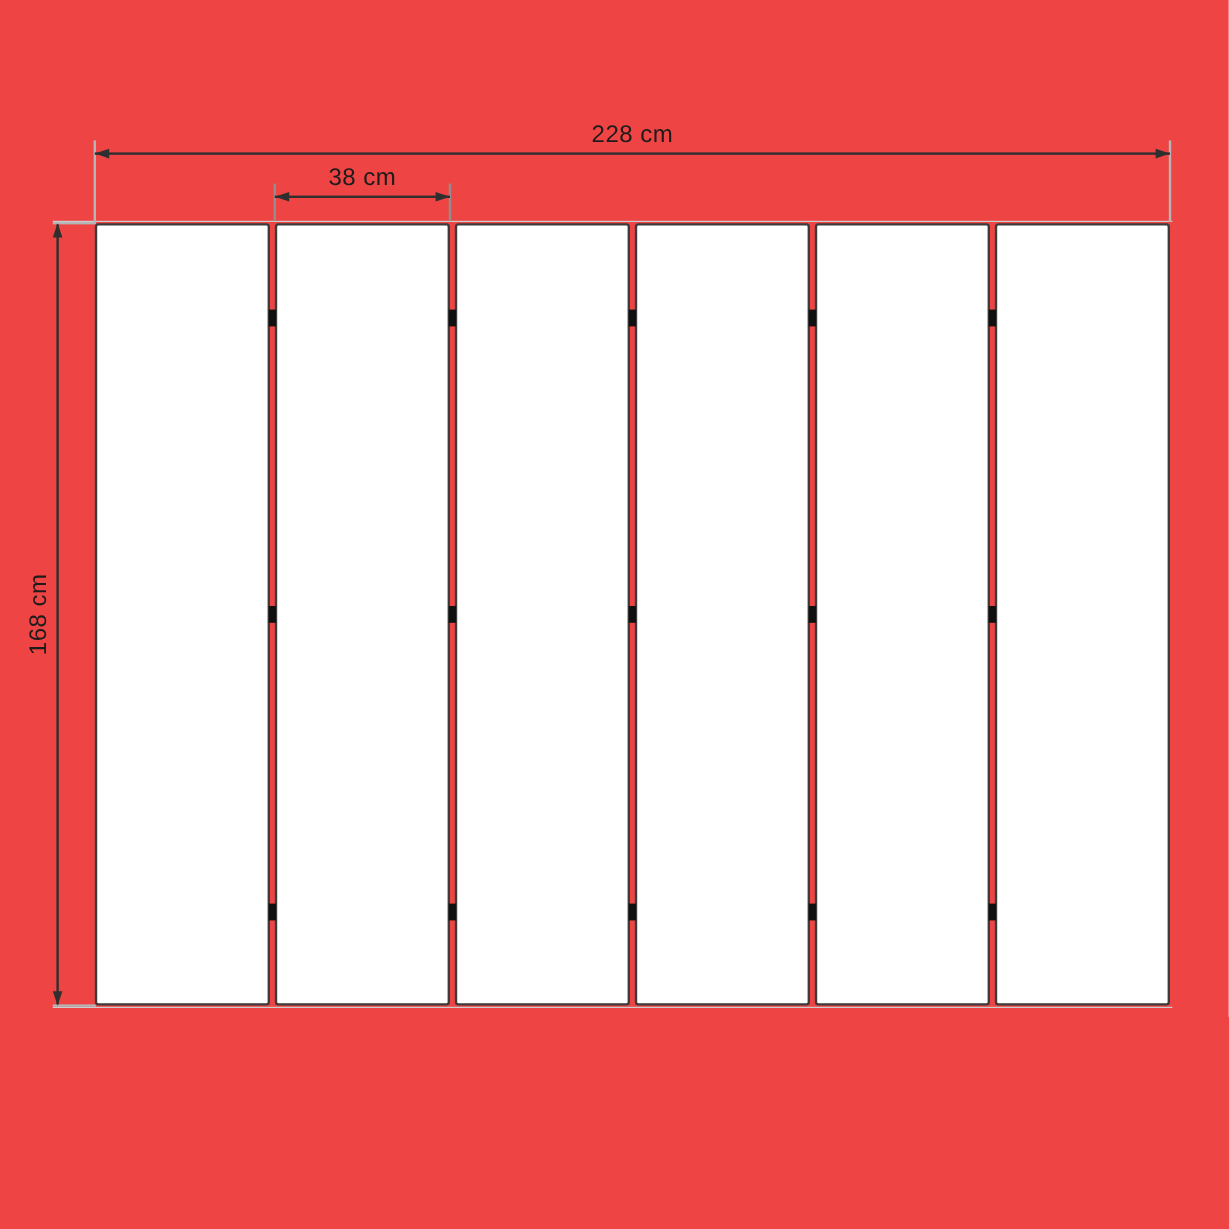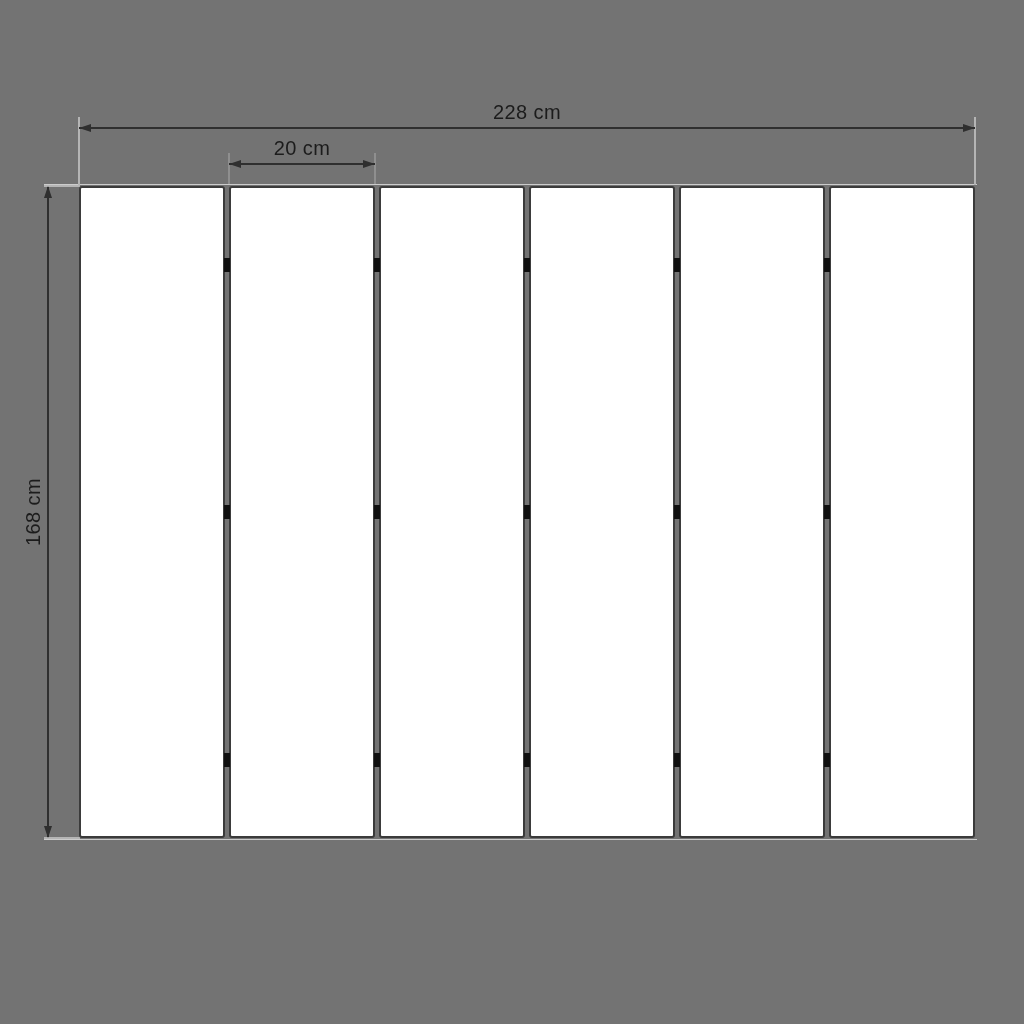--- a/index.html
+++ b/index.html
@@ -5,21 +5,21 @@
   html, body {
     margin: 0;
     padding: 0;
     background: #ffffff;
     font-family: "Liberation Sans", "DejaVu Sans", sans-serif;
   }
   #canvas {
     position: relative;
     width: 1024px;
     height: 1024px;
-    background: #737373;
+    background: #ef4444;
     overflow: hidden;
   }
   
   .guide {
     position: absolute;
     height: 1px;
     background: #cccccc;
     z-index: 1;
   }
   
@@ -137,21 +137,21 @@
   <div class="hinge" style="left:824px; top:753px;"></div>
 
   <div>
     <div class="dimlabel" style="left:79px; top:101px; width:896px;">228 cm</div>
     <div class="dimline-h" style="left:79px; top:127px; width:896px;"></div>
     <div class="arr left" style="left:79px;  top:123.5px;"></div>
     <div class="arr right" style="left:963px; top:123.5px;"></div>
   </div>
 
   <div>
-    <div class="dimlabel" style="left:229px; top:137px; width:146px;">20 cm</div>
+    <div class="dimlabel" style="left:229px; top:137px; width:146px;">38 cm</div>
     <div class="dimline-h" style="left:229px; top:163px; width:146px;"></div>
     <div class="arr left" style="left:229px; top:159.5px;"></div>
     <div class="arr right" style="left:363px; top:159.5px;"></div>
   </div>
 
   <div>
     <div class="dimlabel vertical" style="left:33px; top:512px;">168 cm</div>
     <div class="dimline-v" style="left:47px; top:187px; height:650px;"></div>
     <div class="arr up" style="left:43.5px; top:186px;"></div>
     <div class="arr down" style="left:43.5px; top:826px;"></div>

